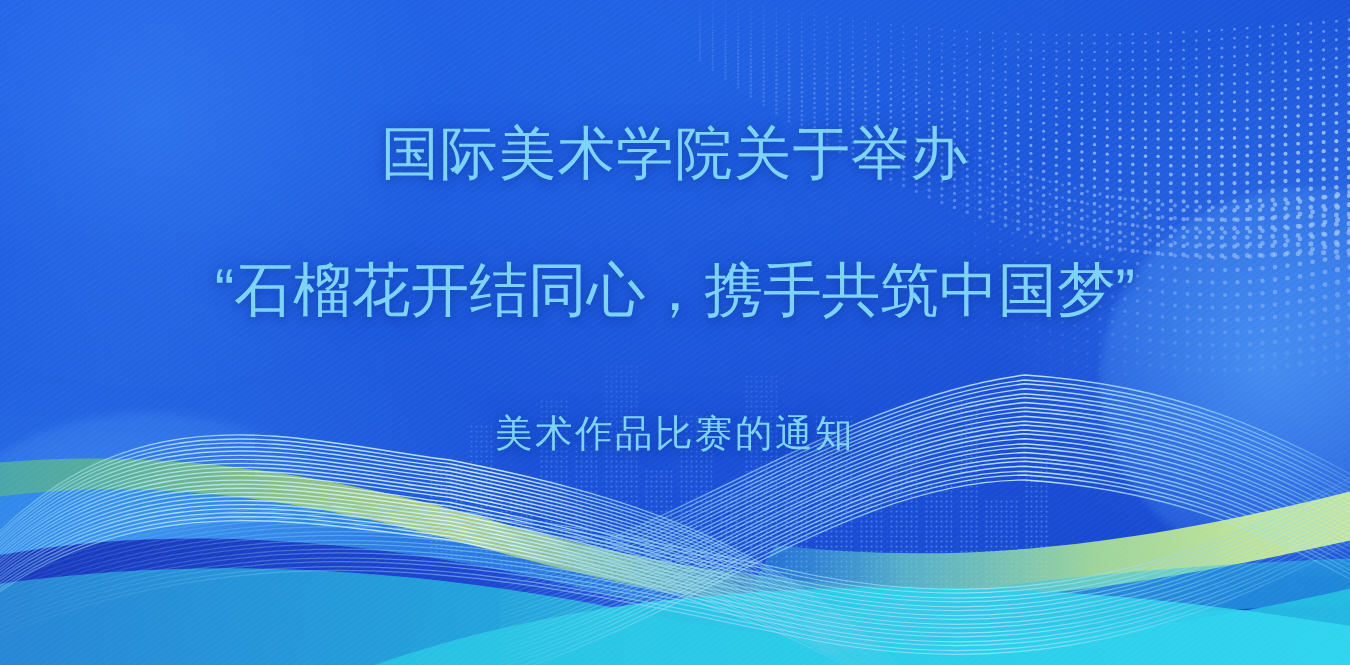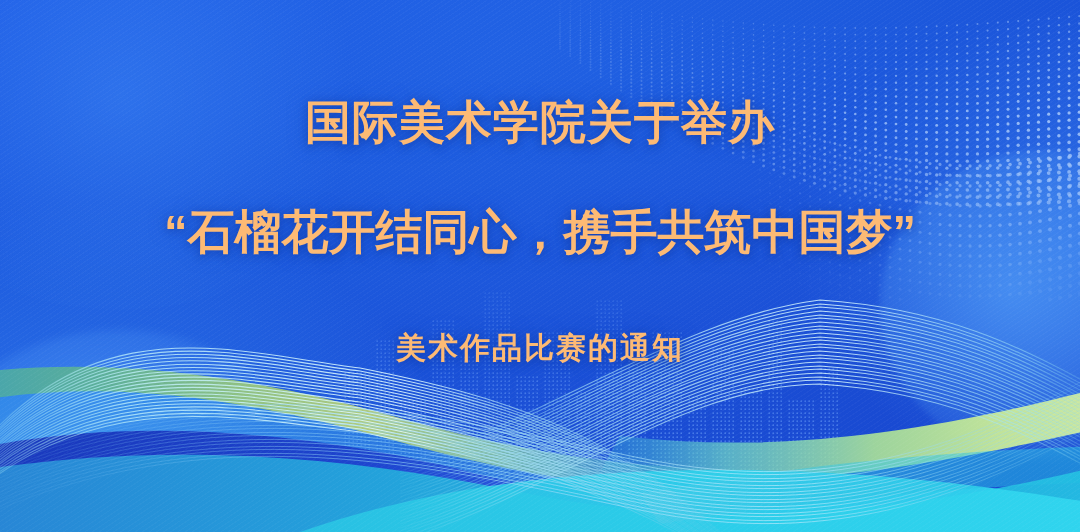--- a/index.html
+++ b/index.html
@@ -75,22 +75,22 @@
 
   
   .text-block {
     position: absolute;
     left: 0; right: 0;
     top: 0;
     text-align: center;
     z-index: 40;
   }
   .tline {
-    color: #fdba74;
-    font-weight: 700;
+    color: #7dd3fc;
+    font-weight: 400;
     letter-spacing: 1px;
     text-shadow:
       0 0 18px rgba(18,70,190,0.55),
       0 2px 8px rgba(10,40,130,0.45);
     white-space: nowrap;
   }
   .tline-1 { position: absolute; top: 96px;  left: 0; right: 0; font-size: 46px; line-height: 52px; }
   .tline-2 { position: absolute; top: 206px; left: 0; right: 0; font-size: 47px; line-height: 52px; letter-spacing: 0px; }
   .tline-3 { position: absolute; top: 322px; left: 0; right: 0; font-size: 30px; line-height: 52px; letter-spacing: 2px; }
 </style>

